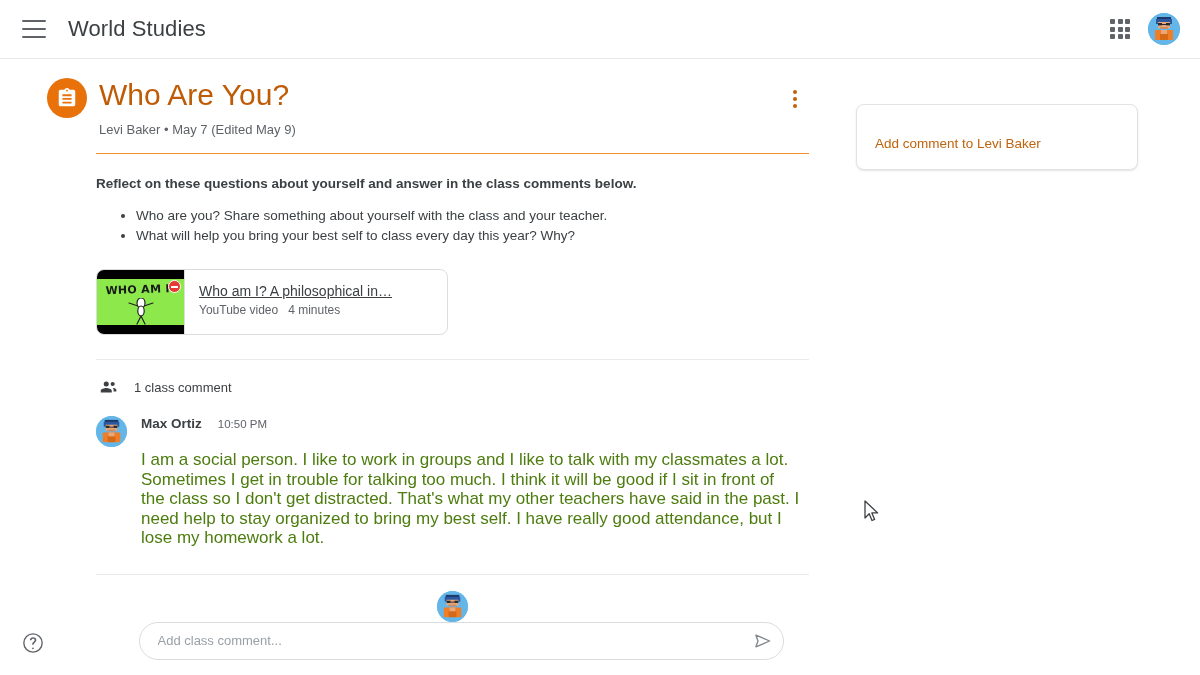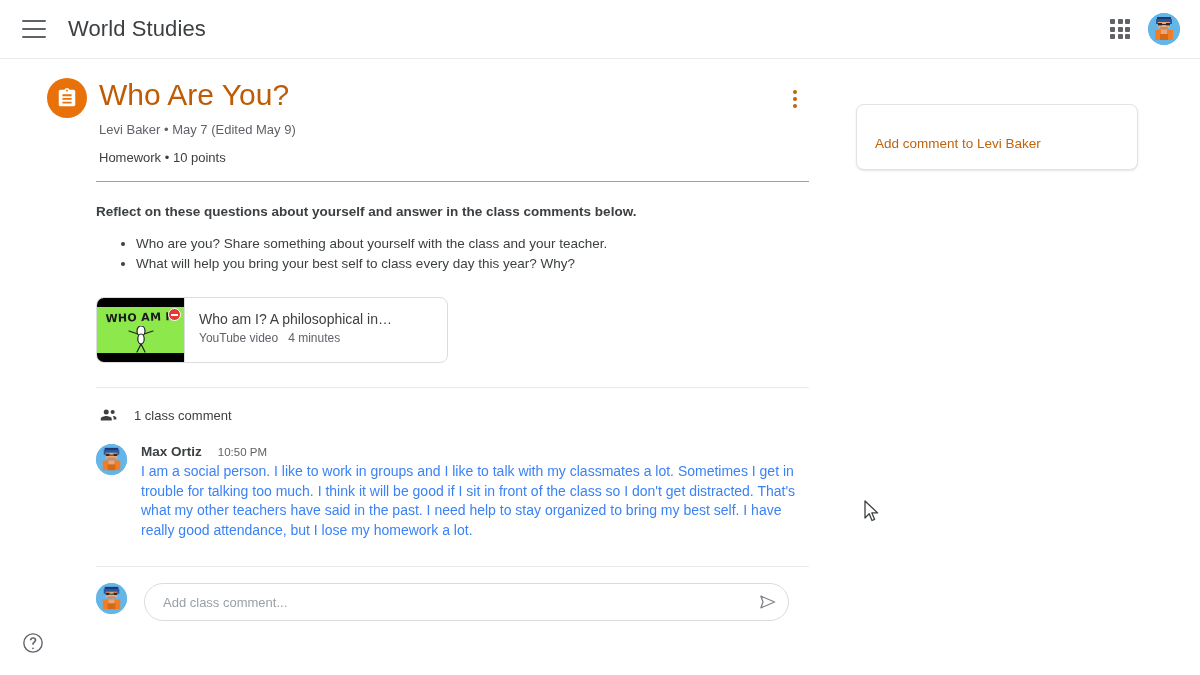--- a/index.html
+++ b/index.html
@@ -125,44 +125,44 @@
   .yt-badge {
     position: absolute; right: 3px; top: 10px;
     width: 13px; height: 13px; border-radius: 50%;
     background: #e53935; border: 1px solid #fff;
     display: flex; align-items: center; justify-content: center;
   }
   .yt-badge i { display: block; width: 7px; height: 2px; background: #fff; }
   .attach-text { padding: 11px 10px 0 14px; overflow: hidden; }
   .attach-title {
     font-size: 14px; color: #3c4043; line-height: 20px;
-    white-space: nowrap; overflow: hidden; text-overflow: ellipsis;
+    white-space: nowrap; overflow: hidden; text-overflow: ellipsis; text-decoration: underline;
   }
   .attach-sub { font-size: 12px; color: #5f6368; margin-top: 2px; }
 
   
   .grey-rule { height: 1px; background: #e8eaed; margin-top: 24px; width: 713px; }
   .cc-head {
     display: flex; align-items: center; gap: 14px;
     padding: 16px 0 0 2px;
   }
   .cc-head-label { font-size: 13px; color: #3c4043; }
 
   .comment-row { display: flex; margin-top: 18px; }
   .comment-body { margin-left: 14px; padding-right: 8px; }
   .comment-head { display: flex; align-items: baseline; gap: 16px; }
   .comment-author { font-size: 13.5px; font-weight: bold; color: #3c4043; }
   .comment-time { font-size: 11.5px; color: #5f6368; }
   .comment-text {
-    font-size: 14px; color: #3b82f6; line-height: 19.5px;
-    margin-top: 3px; width: 660px;
+    font-size: 17px; color: #4d7c0f; line-height: 19.5px;
+    margin-top: 19px; width: 660px;
   }
 
   .compose-rule { height: 1px; background: #e8eaed; margin-top: 26px; width: 713px; }
-  .compose-row { display: flex; margin-top: 16px; }
+  .compose-row { display: flex; align-items: center; margin-top: 16px; flex-direction: column; }
   .compose-field {
     margin-left: 17px; width: 645px; height: 38px;
     border: 1px solid #dadce0; border-radius: 20px;
     display: flex; align-items: center; background: #fff;
   }
   .compose-input {
     flex: 1; border: 0; outline: 0; background: transparent;
     font-family: "Liberation Sans", sans-serif;
     font-size: 13px; color: #3c4043; padding: 0 14px 0 18px;
   }
@@ -250,21 +250,20 @@
 
   <div class="assign-head">
     <div class="assign-icon">
       <svg width="22" height="22" viewBox="0 0 24 24" aria-hidden="true">
         <path fill="#ffffff" d="M19 3h-4.18C14.4 1.84 13.3 1 12 1s-2.4.84-2.82 2H5c-1.1 0-2 .9-2 2v14c0 1.1.9 2 2 2h14c1.1 0 2-.9 2-2V5c0-1.1-.9-2-2-2zm-7 0c.55 0 1 .45 1 1s-.45 1-1 1-1-.45-1-1 .45-1 1-1zm5 15H7v-2h10v2zm0-4H7v-2h10v2zm0-4H7V8h10v2z"></path>
       </svg>
     </div>
     <div class="head-text">
       <h1 class="assign-title">Who Are You?</h1>
       <div class="assign-meta">Levi Baker • May 7 (Edited May 9)</div>
-      <div class="assign-sub">Homework • 10 points</div>
     </div>
     <div class="head-menu">
       <i></i>
         <i></i>
         <i></i>
     </div>
   </div>
 
   <div class="orange-rule"></div>
 

